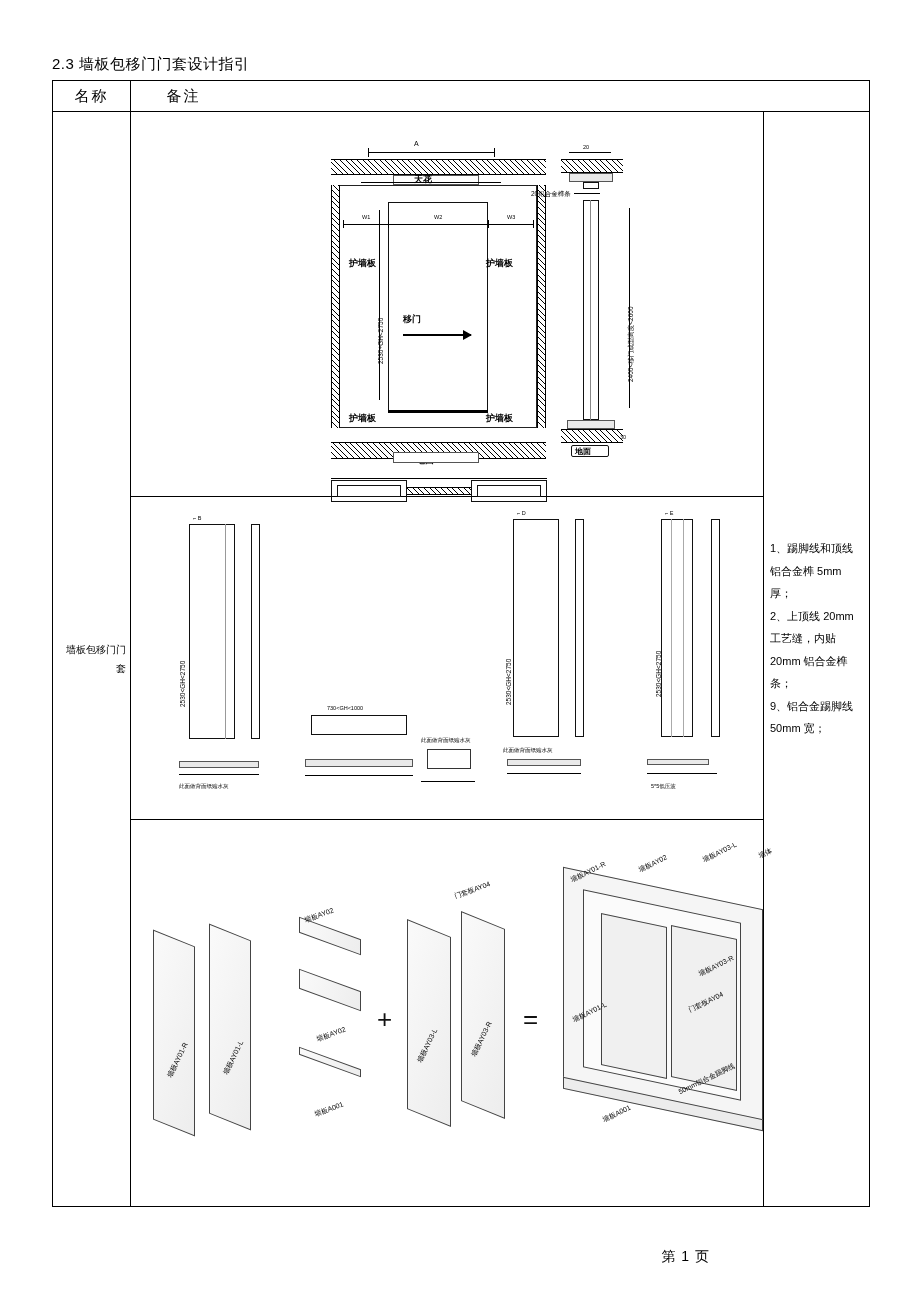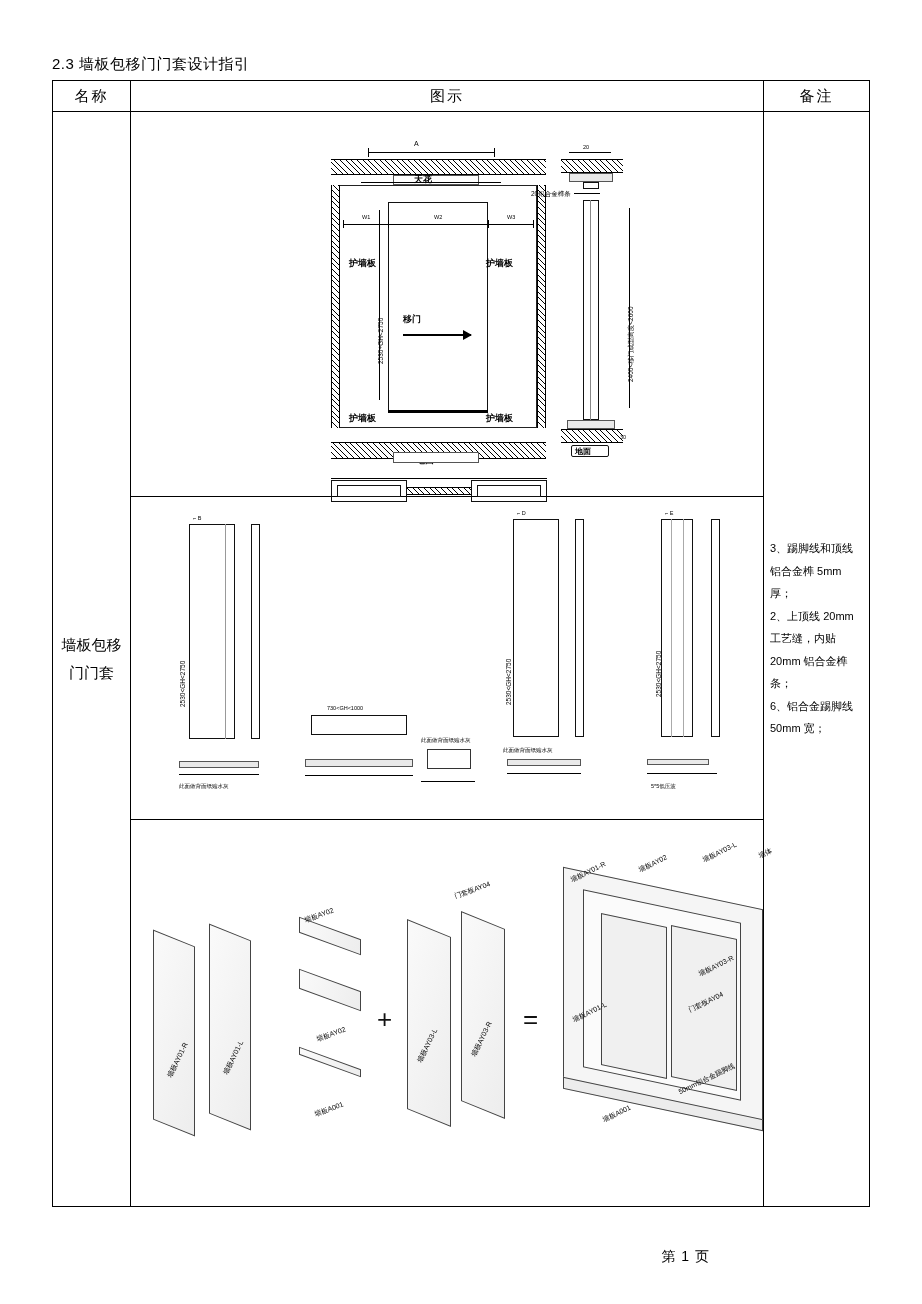--- a/index.html
+++ b/index.html
@@ -73,22 +73,22 @@
     display: flex;
     min-height: 1094px;
   }
   .cell-name {
     width: 78px;
     border-right: 1.3px solid #000;
     box-sizing: border-box;
     display: flex;
     align-items: center;
     justify-content: center;
-    text-align: center;
-    font-size: 15px;
+    text-align: right;
+    font-size: 10px;
     line-height: 1.9;
     padding: 0 4px;
   }
   .cell-fig {
     flex: 1;
     border-right: 1.3px solid #000;
     box-sizing: border-box;
     position: relative;
   }
   .cell-note {
@@ -186,23 +186,20 @@
 
 <div class="page">
 
   <div class="section-title">2.3 墙板包移门门套设计指引</div>
 
   <div class="main-table">
 
     <div class="hdr-row">
       <div class="col-name">
         <span class="hdr-cell-text">名称</span>
-      </div>
-      <div class="col-fig">
-        <span class="hdr-cell-text">图示</span>
       </div>
       <div class="col-note">
         <span class="hdr-cell-text">备注</span>
       </div>
     </div>
 
     <div class="body-row">
 
       <div class="cell-name">墙板包移门门套</div>
 
@@ -363,27 +360,27 @@
           <span class="skew-lbl" style="left:556px; top:186px; transform: rotate(-26deg);">门套板AY04</span>
           <span class="skew-lbl" style="left:440px; top:196px; transform: rotate(-26deg);">墙板AY01-L</span>
           <span class="skew-lbl" style="left:470px; top:296px; transform: rotate(-26deg);">墙板A001</span>
           <span class="skew-lbl" style="left:546px; top:268px; transform: rotate(-26deg);">50mm铝合金踢脚线</span>
         </div>
 
       </div>
 
       <div class="cell-note">
         <div class="note-text">
-          <div>3、踢脚线和顶线</div>
+          <div>1、踢脚线和顶线</div>
           <div>铝合金榫 5mm 厚；</div>
           <div>2、上顶线 20mm</div>
           <div>工艺缝，内贴</div>
           <div>20mm 铝合金榫</div>
           <div>条；</div>
-          <div>6、铝合金踢脚线</div>
+          <div>9、铝合金踢脚线</div>
           <div>50mm 宽；</div>
         </div>
       </div>
 
     </div>
   </div>
 
   <div class="footer">第 1 页</div>
 
 </div>

